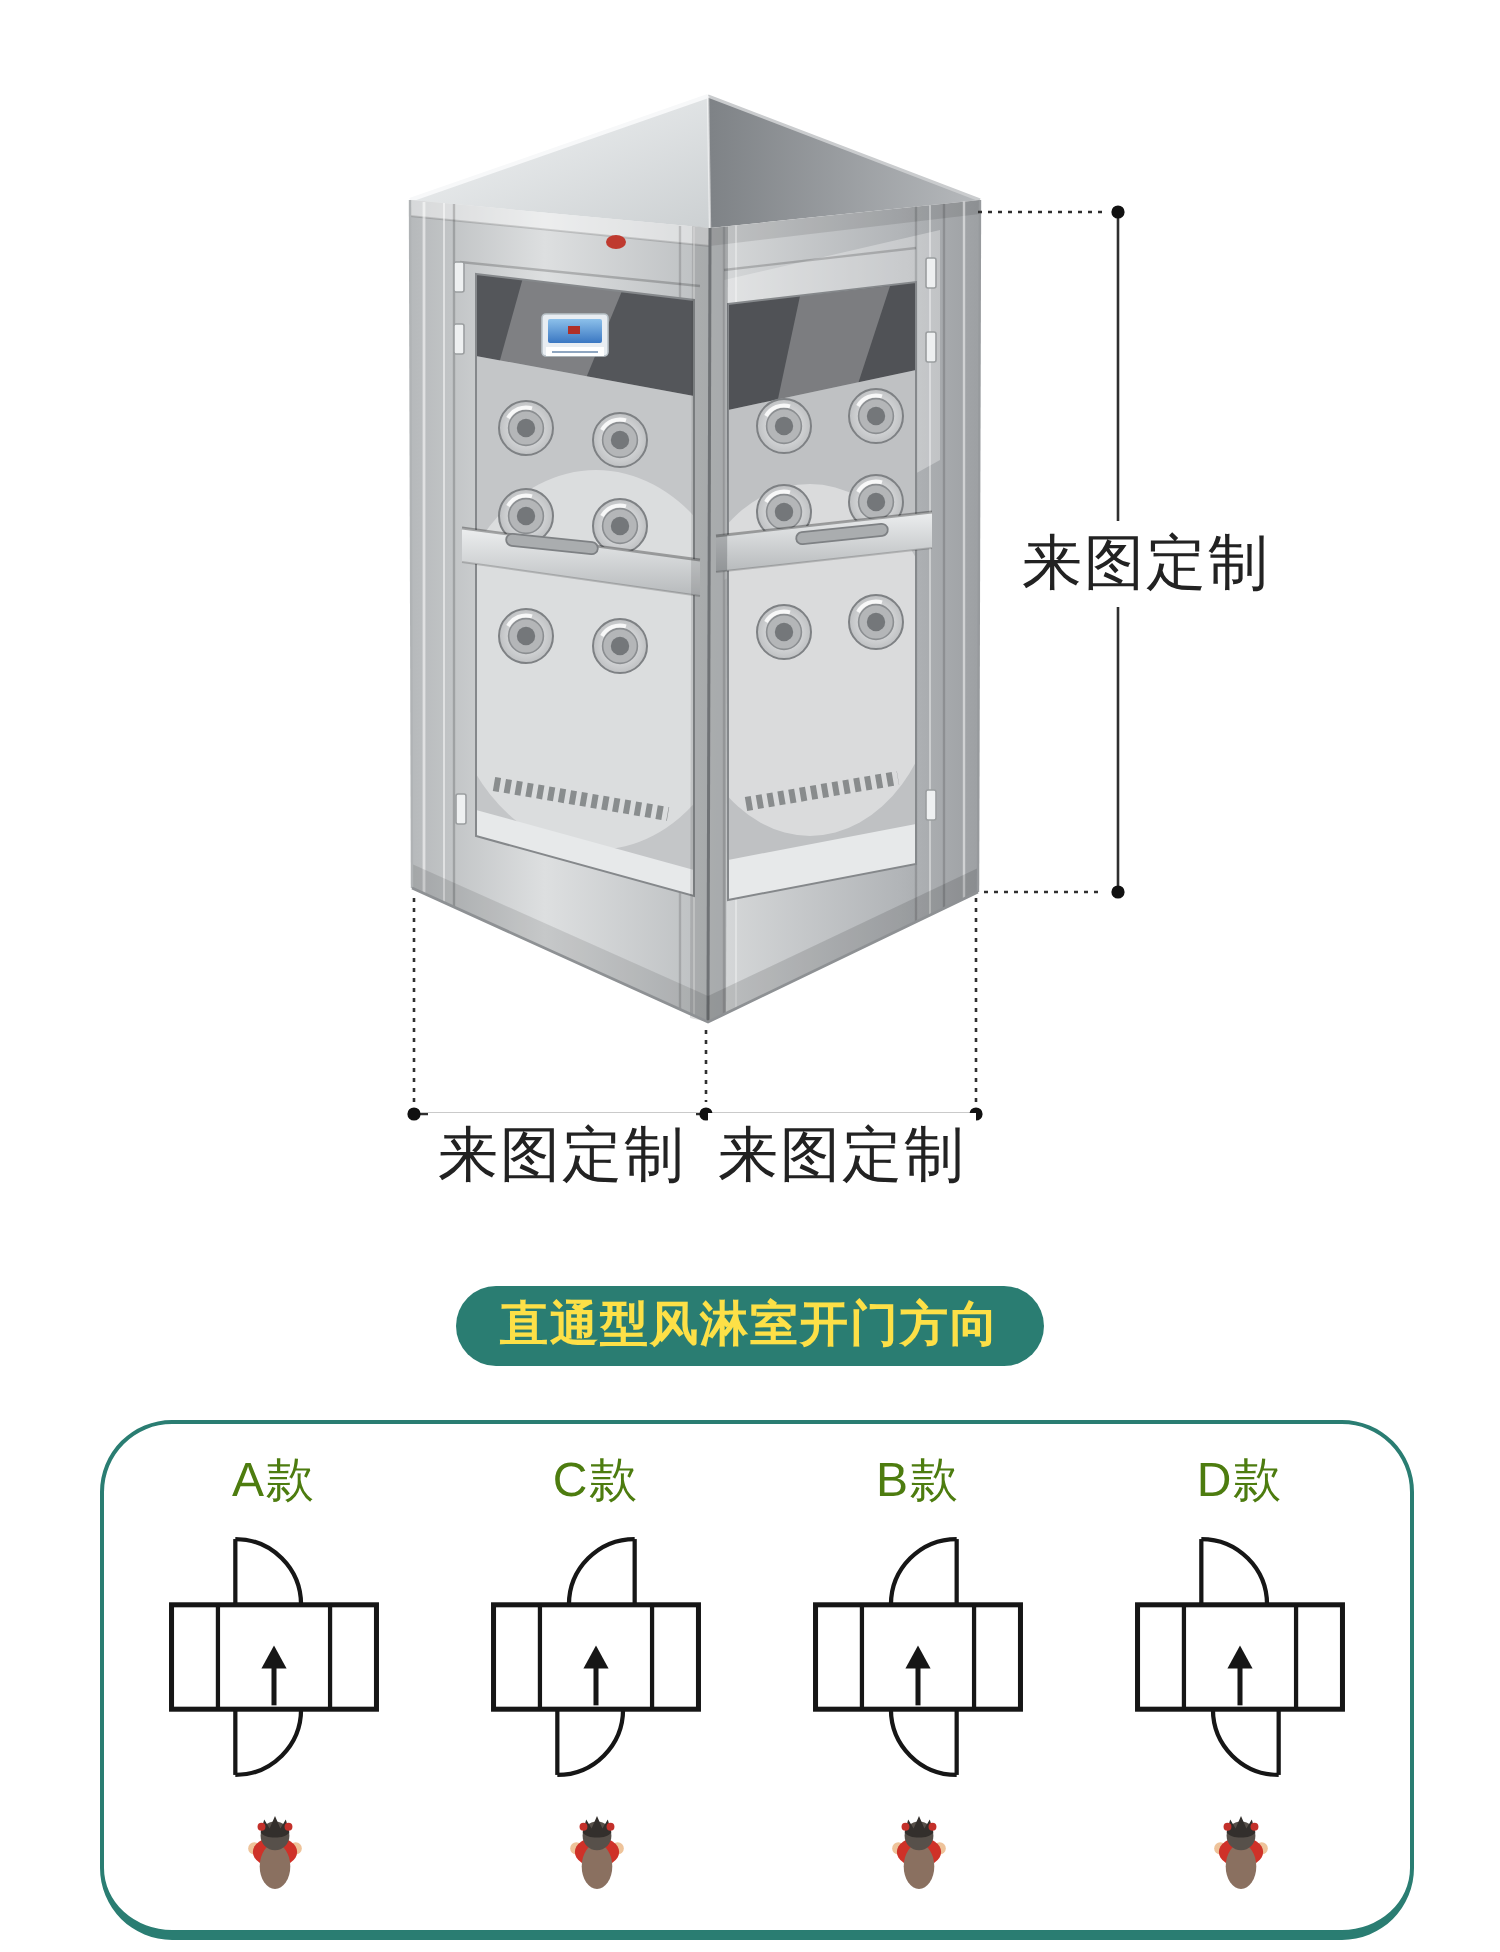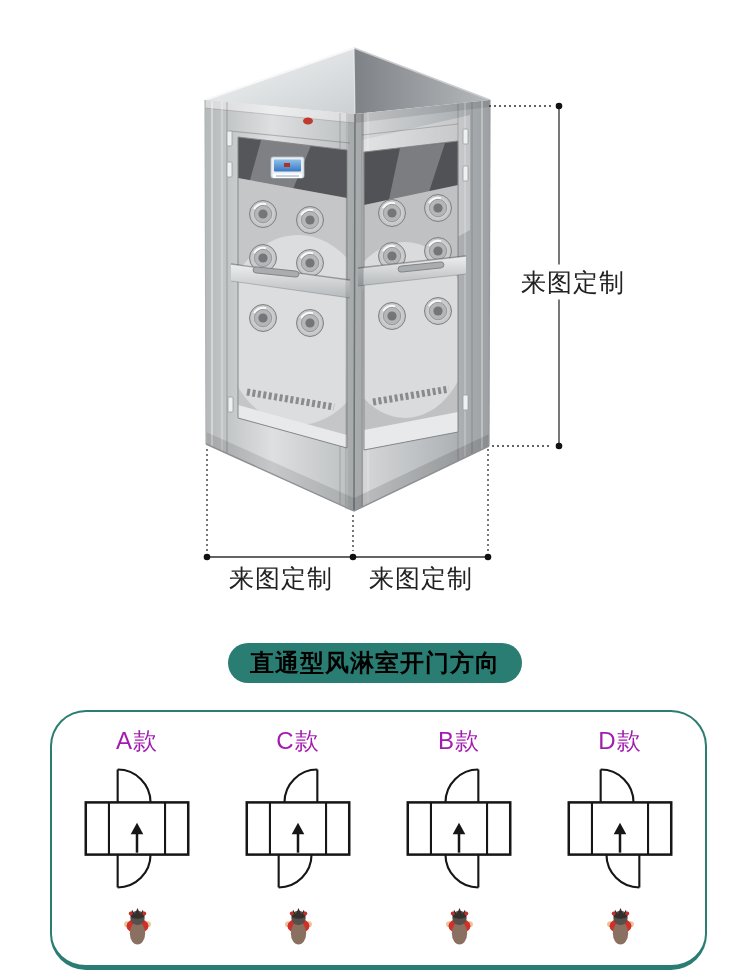--- a/index.html
+++ b/index.html
@@ -8,38 +8,38 @@
     --dstroke:#161616;
   }
   html,body{margin:0;padding:0;background:#ffffff;}
   .page{
     position:relative;width:750px;height:976px;margin:0 auto;background:#ffffff;
     font-family:"Liberation Sans","DejaVu Sans",sans-serif;overflow:hidden;
   }
   .hero-svg{position:absolute;left:0;top:0;}
   .dim-label{
     position:absolute;transform:translate(-50%,-50%);
-    font-size:25px;color:var(--ink);background:#ffffff;
+    font-size:30px;color:var(--ink);background:#ffffff;
     padding:1px 5px;white-space:nowrap;font-weight:500;letter-spacing:1px;
   }
   .banner{
     position:absolute;left:50%;top:643px;transform:translateX(-50%);
-    background:var(--teal);color:#000000;font-size:24px;font-weight:bold;
+    background:var(--teal);color:#fde047;font-size:24px;font-weight:bold;
     padding:7px 22px;border-radius:21px;letter-spacing:1px;white-space:nowrap;
     line-height:1.1;
   }
   .options-box{
     position:absolute;left:50px;top:710px;width:653px;height:239px;
     border:2.5px solid var(--teal);border-bottom-width:5px;border-radius:36px;
     background:#ffffff;display:flex;justify-content:space-evenly;align-items:flex-start;
     padding-top:14px;box-sizing:content-box;
   }
   .opt-cell{display:flex;flex-direction:column;align-items:center;width:152px;}
   .opt-label{
-    font-size:24px;color:#a21caf;font-weight:500;height:30px;line-height:30px;
+    font-size:24px;color:#4d7c0f;font-weight:500;height:30px;line-height:30px;
     margin-bottom:0;letter-spacing:1px;
   }
   .door-diagram{width:116px;height:145px;display:block;}
   .door-diagram .d-rect{fill:none;stroke:var(--dstroke);stroke-width:2.6;}
   .door-diagram .d-thin{stroke:var(--dstroke);stroke-width:2.2;}
   .door-diagram [data-door-part]{fill:none;stroke:var(--dstroke);stroke-width:2.2;}
   .door-diagram .d-arrow-line{stroke:var(--dstroke);stroke-width:2.6;}
   .door-diagram .d-arrow-head{fill:var(--dstroke);stroke:none;}
   .person-icon{width:27px;height:40px;margin-top:5px;display:block;}
 </style>

